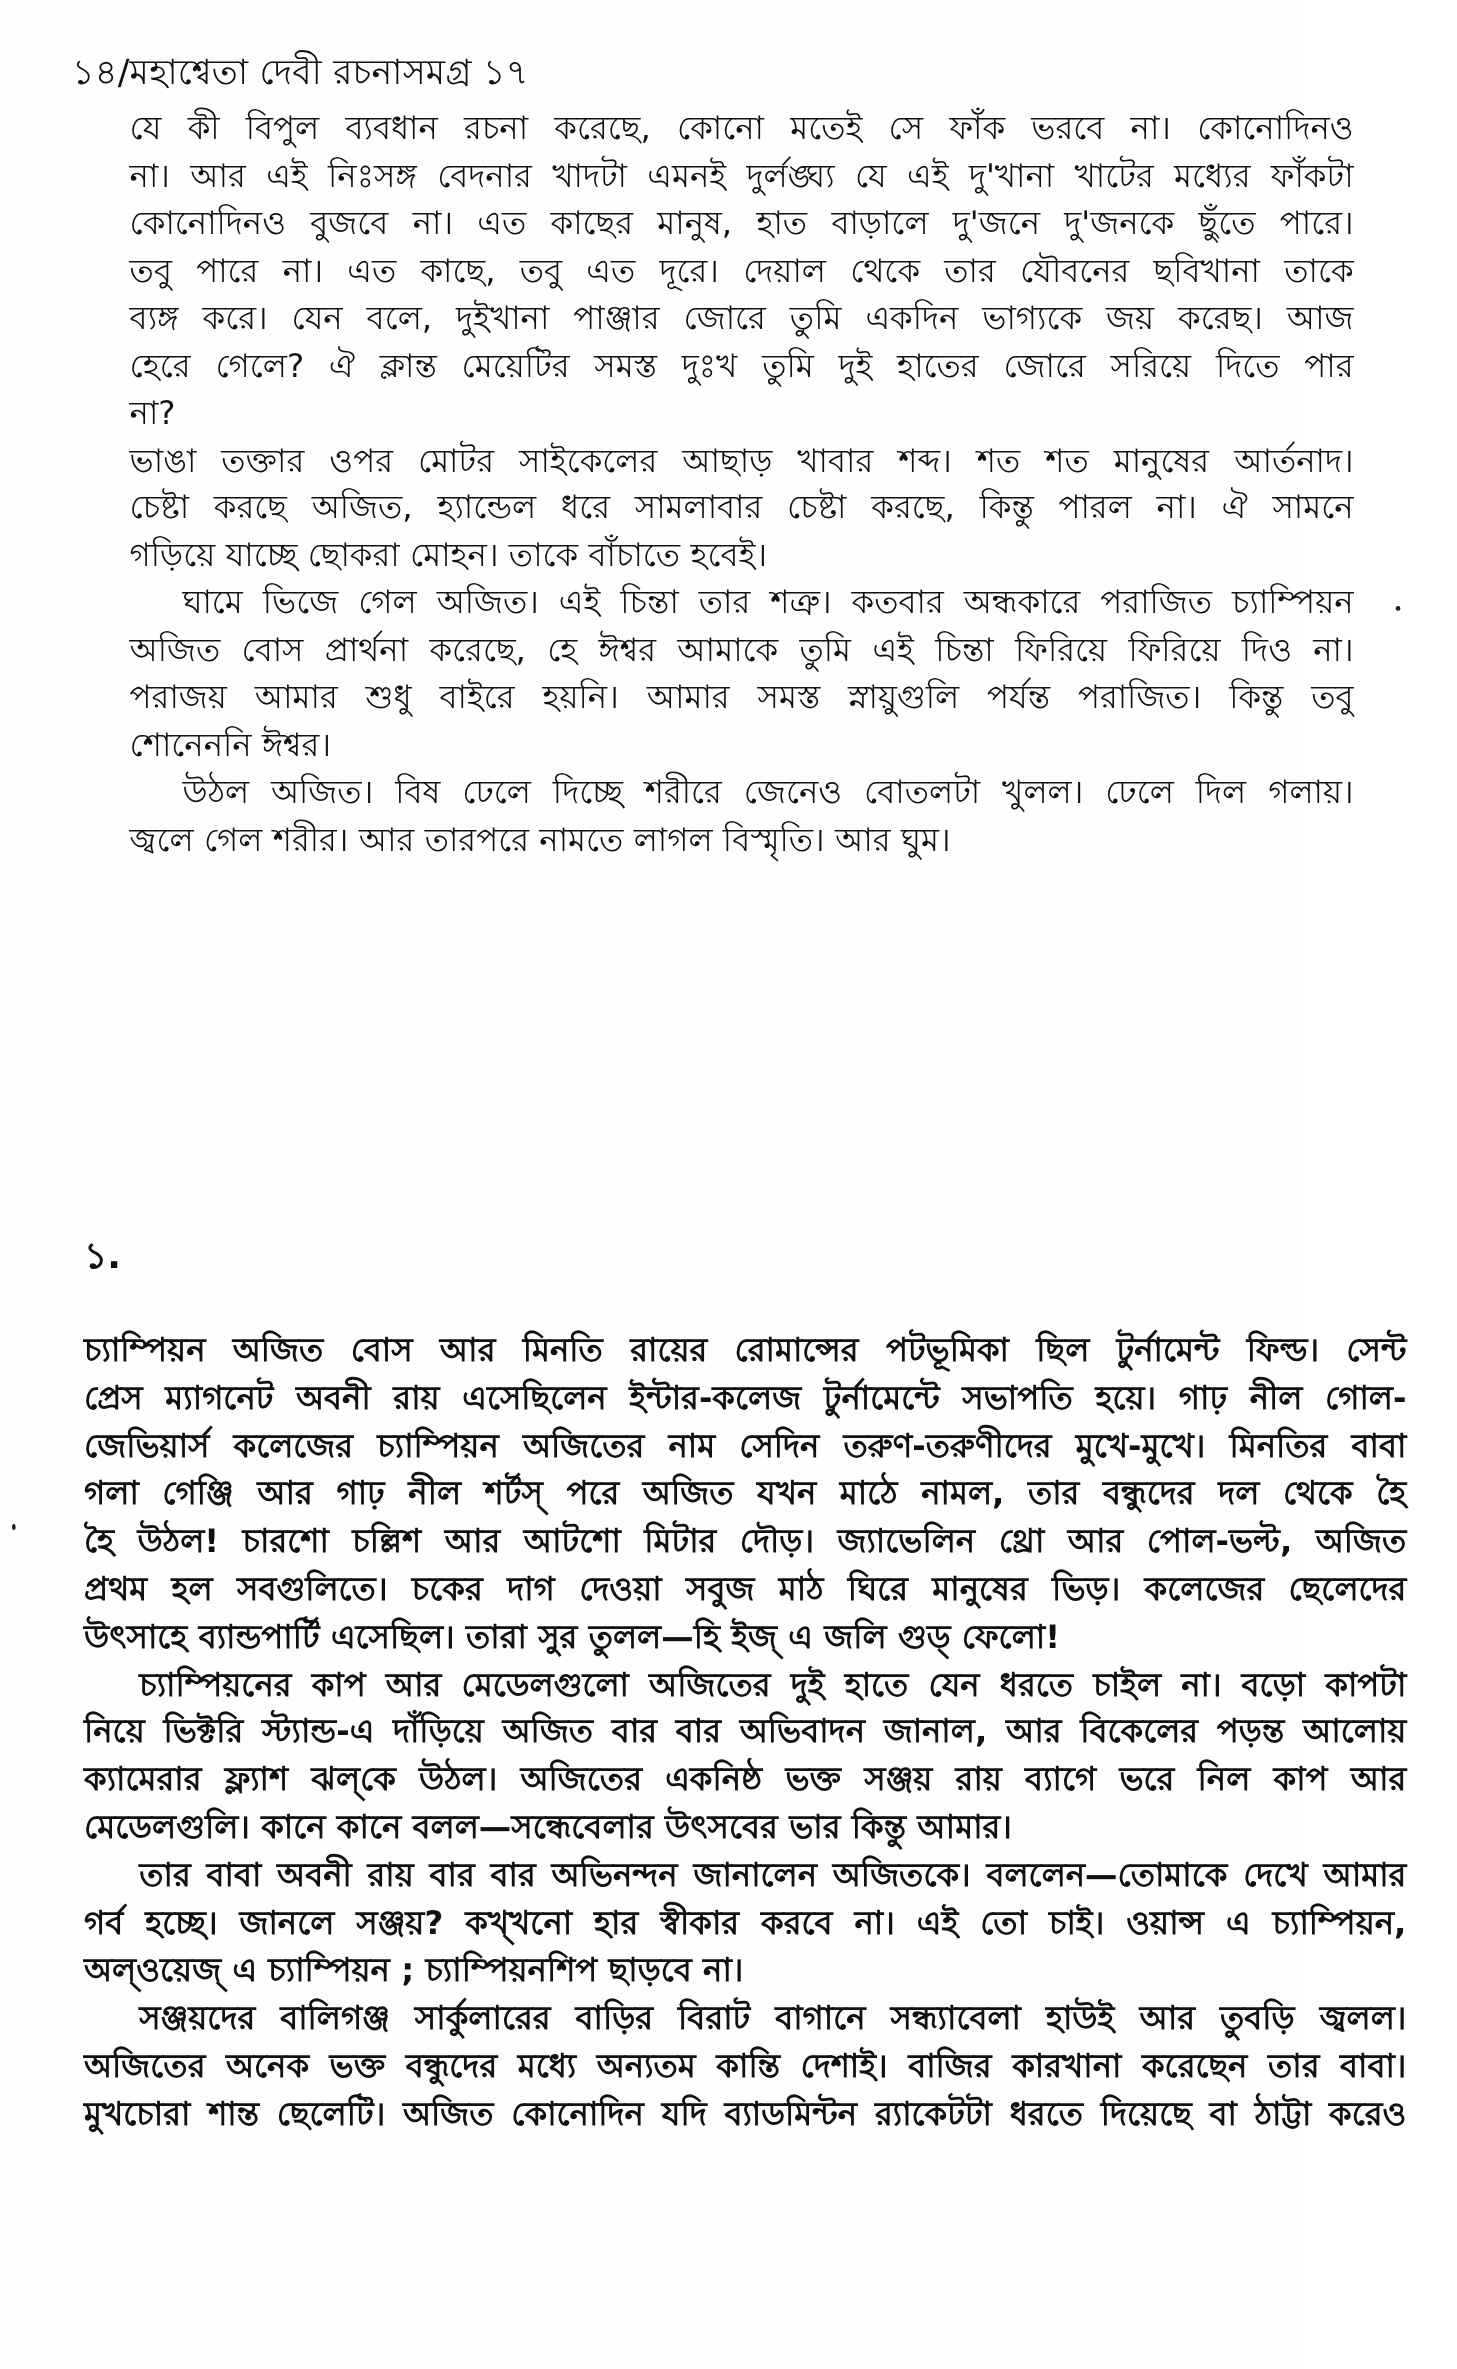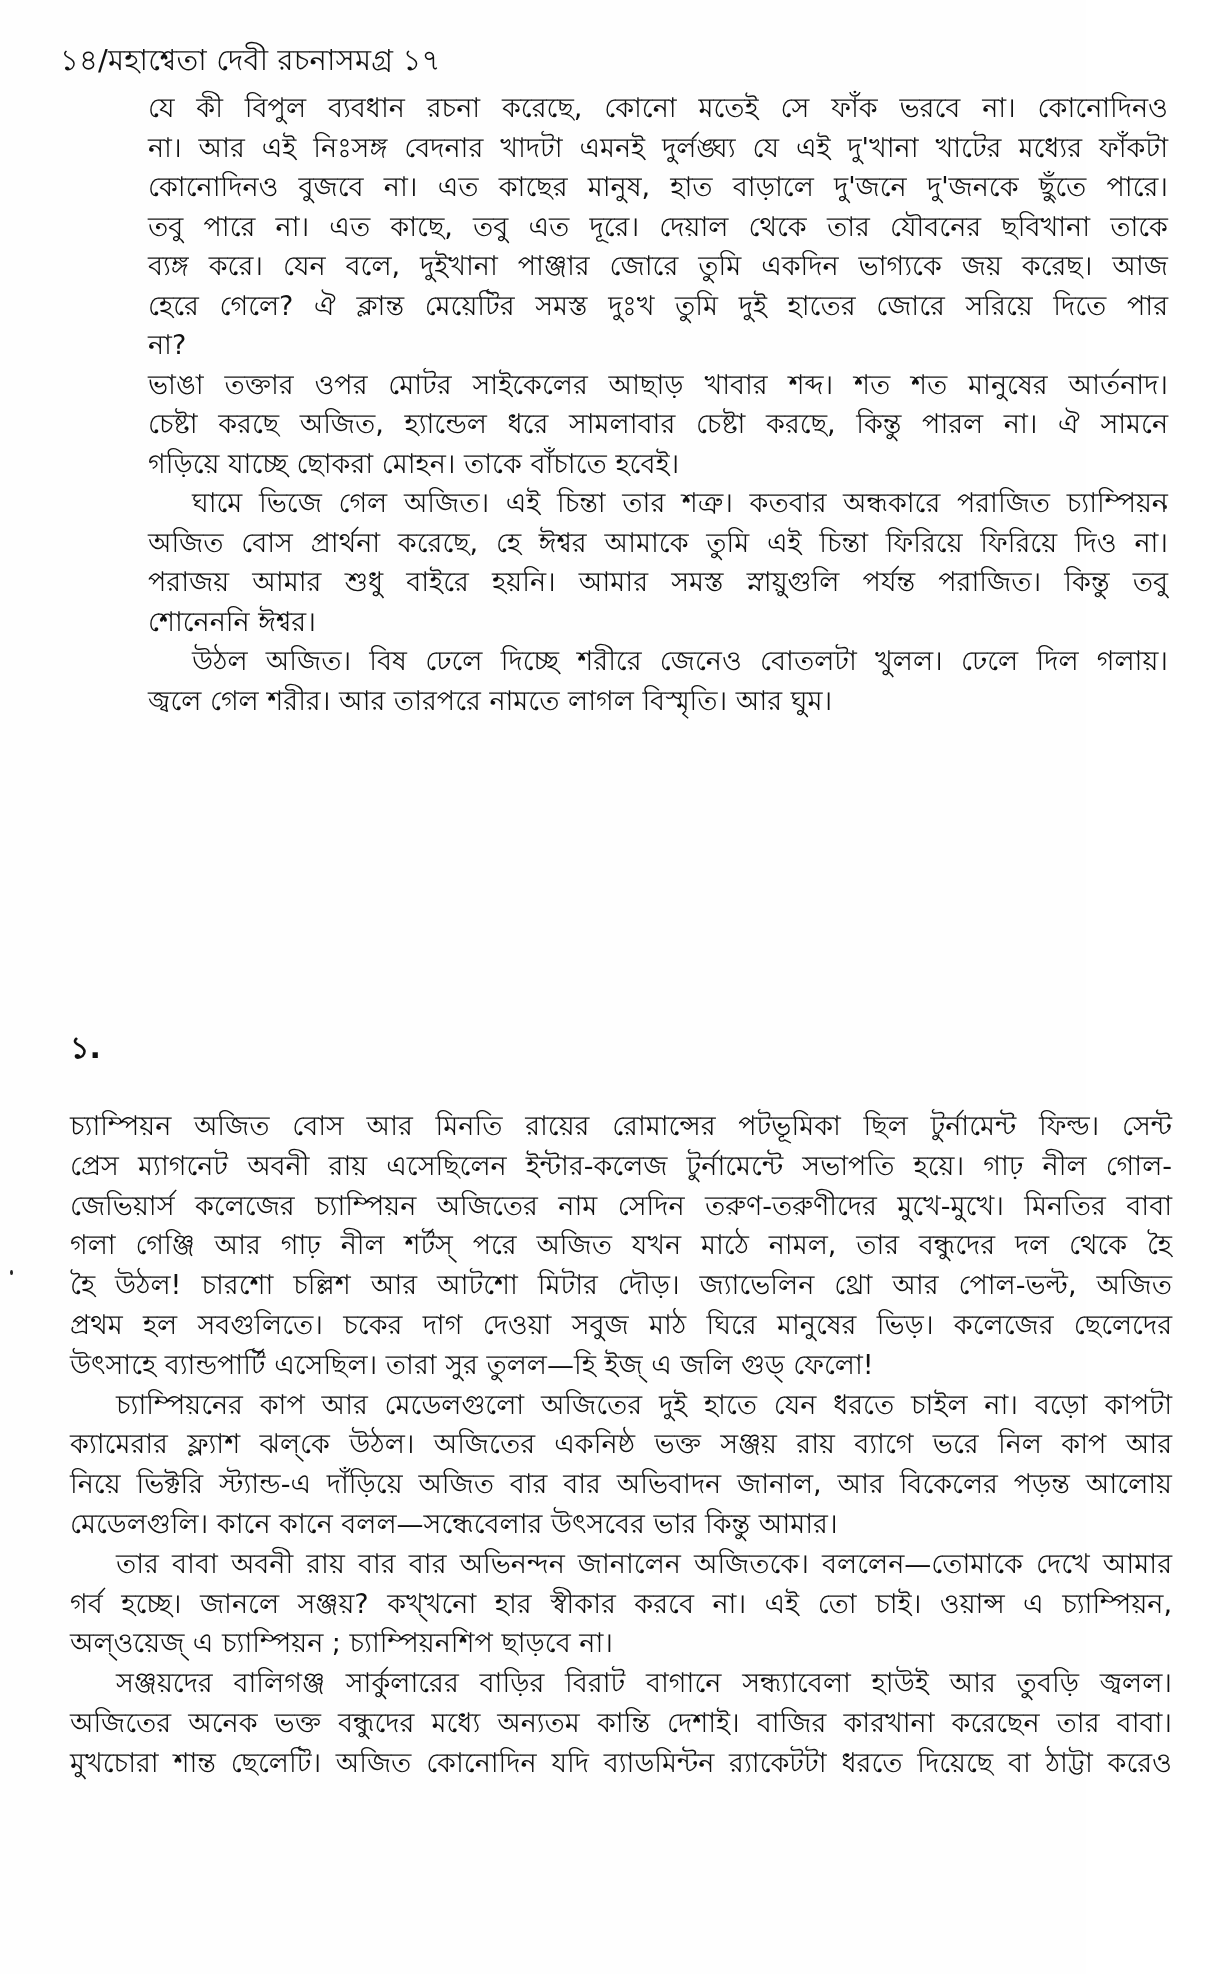--- a/index.html
+++ b/index.html
@@ -30,26 +30,26 @@
       white-space: nowrap;
       letter-spacing: 0.2px;
     }
     .section {
       position: absolute;
     }
     .section-a {
       left: 108px;
       top: 88px;
       width: 1020px;
-      margin-left: 40px;
     }
     .section-b {
       left: 70px;
       top: 1106px;
       width: 1102px;
+      font-weight: bold;
     }
     .line {
       display: block;
       height: 39.5px;
       line-height: 39.5px;
       font-size: 27px;
       white-space: nowrap;
       text-align: justify;
       text-align-last: justify;
       overflow: visible;
@@ -113,22 +113,22 @@
 
   <div class="section section-b" id="section-b">
       <span class="line">চ্যাম্পিয়ন অজিত বোস আর মিনতি রায়ের রোমান্সের পটভূমিকা ছিল টুর্নামেন্ট ফিল্ড। সেন্ট</span>
       <span class="line">প্রেস ম্যাগনেট অবনী রায় এসেছিলেন ইন্টার-কলেজ টুর্নামেন্টে সভাপতি হয়ে। গাঢ় নীল গোল-</span>
       <span class="line">জেভিয়ার্স কলেজের চ্যাম্পিয়ন অজিতের নাম সেদিন তরুণ-তরুণীদের মুখে-মুখে। মিনতির বাবা</span>
       <span class="line">গলা গেঞ্জি আর গাঢ় নীল শর্টস্ পরে অজিত যখন মাঠে নামল, তার বন্ধুদের দল থেকে হৈ</span>
       <span class="line">হৈ উঠল! চারশো চল্লিশ আর আটশো মিটার দৌড়। জ্যাভেলিন থ্রো আর পোল-ভল্ট, অজিত</span>
       <span class="line">প্রথম হল সবগুলিতে। চকের দাগ দেওয়া সবুজ মাঠ ঘিরে মানুষের ভিড়। কলেজের ছেলেদের</span>
       <span class="line last">উৎসাহে ব্যান্ডপার্টি এসেছিল। তারা সুর তুলল—হি ইজ্ এ জলি গুড্ ফেলো!</span>
       <span class="line indent">চ্যাম্পিয়নের কাপ আর মেডেলগুলো অজিতের দুই হাতে যেন ধরতে চাইল না। বড়ো কাপটা</span>
+      <span class="line">নিয়ে ভিক্টরি স্ট্যান্ড-এ দাঁড়িয়ে অজিত বার বার অভিবাদন জানাল, আর বিকেলের পড়ন্ত আলোয়</span>
       <span class="line">ক্যামেরার ফ্ল্যাশ ঝল্‌কে উঠল। অজিতের একনিষ্ঠ ভক্ত সঞ্জয় রায় ব্যাগে ভরে নিল কাপ আর</span>
-      <span class="line">নিয়ে ভিক্টরি স্ট্যান্ড-এ দাঁড়িয়ে অজিত বার বার অভিবাদন জানাল, আর বিকেলের পড়ন্ত আলোয়</span>
       <span class="line last">মেডেলগুলি। কানে কানে বলল—সন্ধেবেলার উৎসবের ভার কিন্তু আমার।</span>
       <span class="line indent">তার বাবা অবনী রায় বার বার অভিনন্দন জানালেন অজিতকে। বললেন—তোমাকে দেখে আমার</span>
       <span class="line">গর্ব হচ্ছে। জানলে সঞ্জয়? কখ্খনো হার স্বীকার করবে না। এই তো চাই। ওয়ান্স এ চ্যাম্পিয়ন,</span>
       <span class="line last">অল্‌ওয়েজ্ এ চ্যাম্পিয়ন ; চ্যাম্পিয়নশিপ ছাড়বে না।</span>
       <span class="line indent">সঞ্জয়দের বালিগঞ্জ সার্কুলারের বাড়ির বিরাট বাগানে সন্ধ্যাবেলা হাউই আর তুবড়ি জ্বলল।</span>
       <span class="line">অজিতের অনেক ভক্ত বন্ধুদের মধ্যে অন্যতম কান্তি দেশাই। বাজির কারখানা করেছেন তার বাবা।</span>
       <span class="line">মুখচোরা শান্ত ছেলেটি। অজিত কোনোদিন যদি ব্যাডমিন্টন র‍্যাকেটটা ধরতে দিয়েছে বা ঠাট্টা করেও</span>
     </div>
 
   <span class="speck" style="left:1163px; top:505px;"></span>

